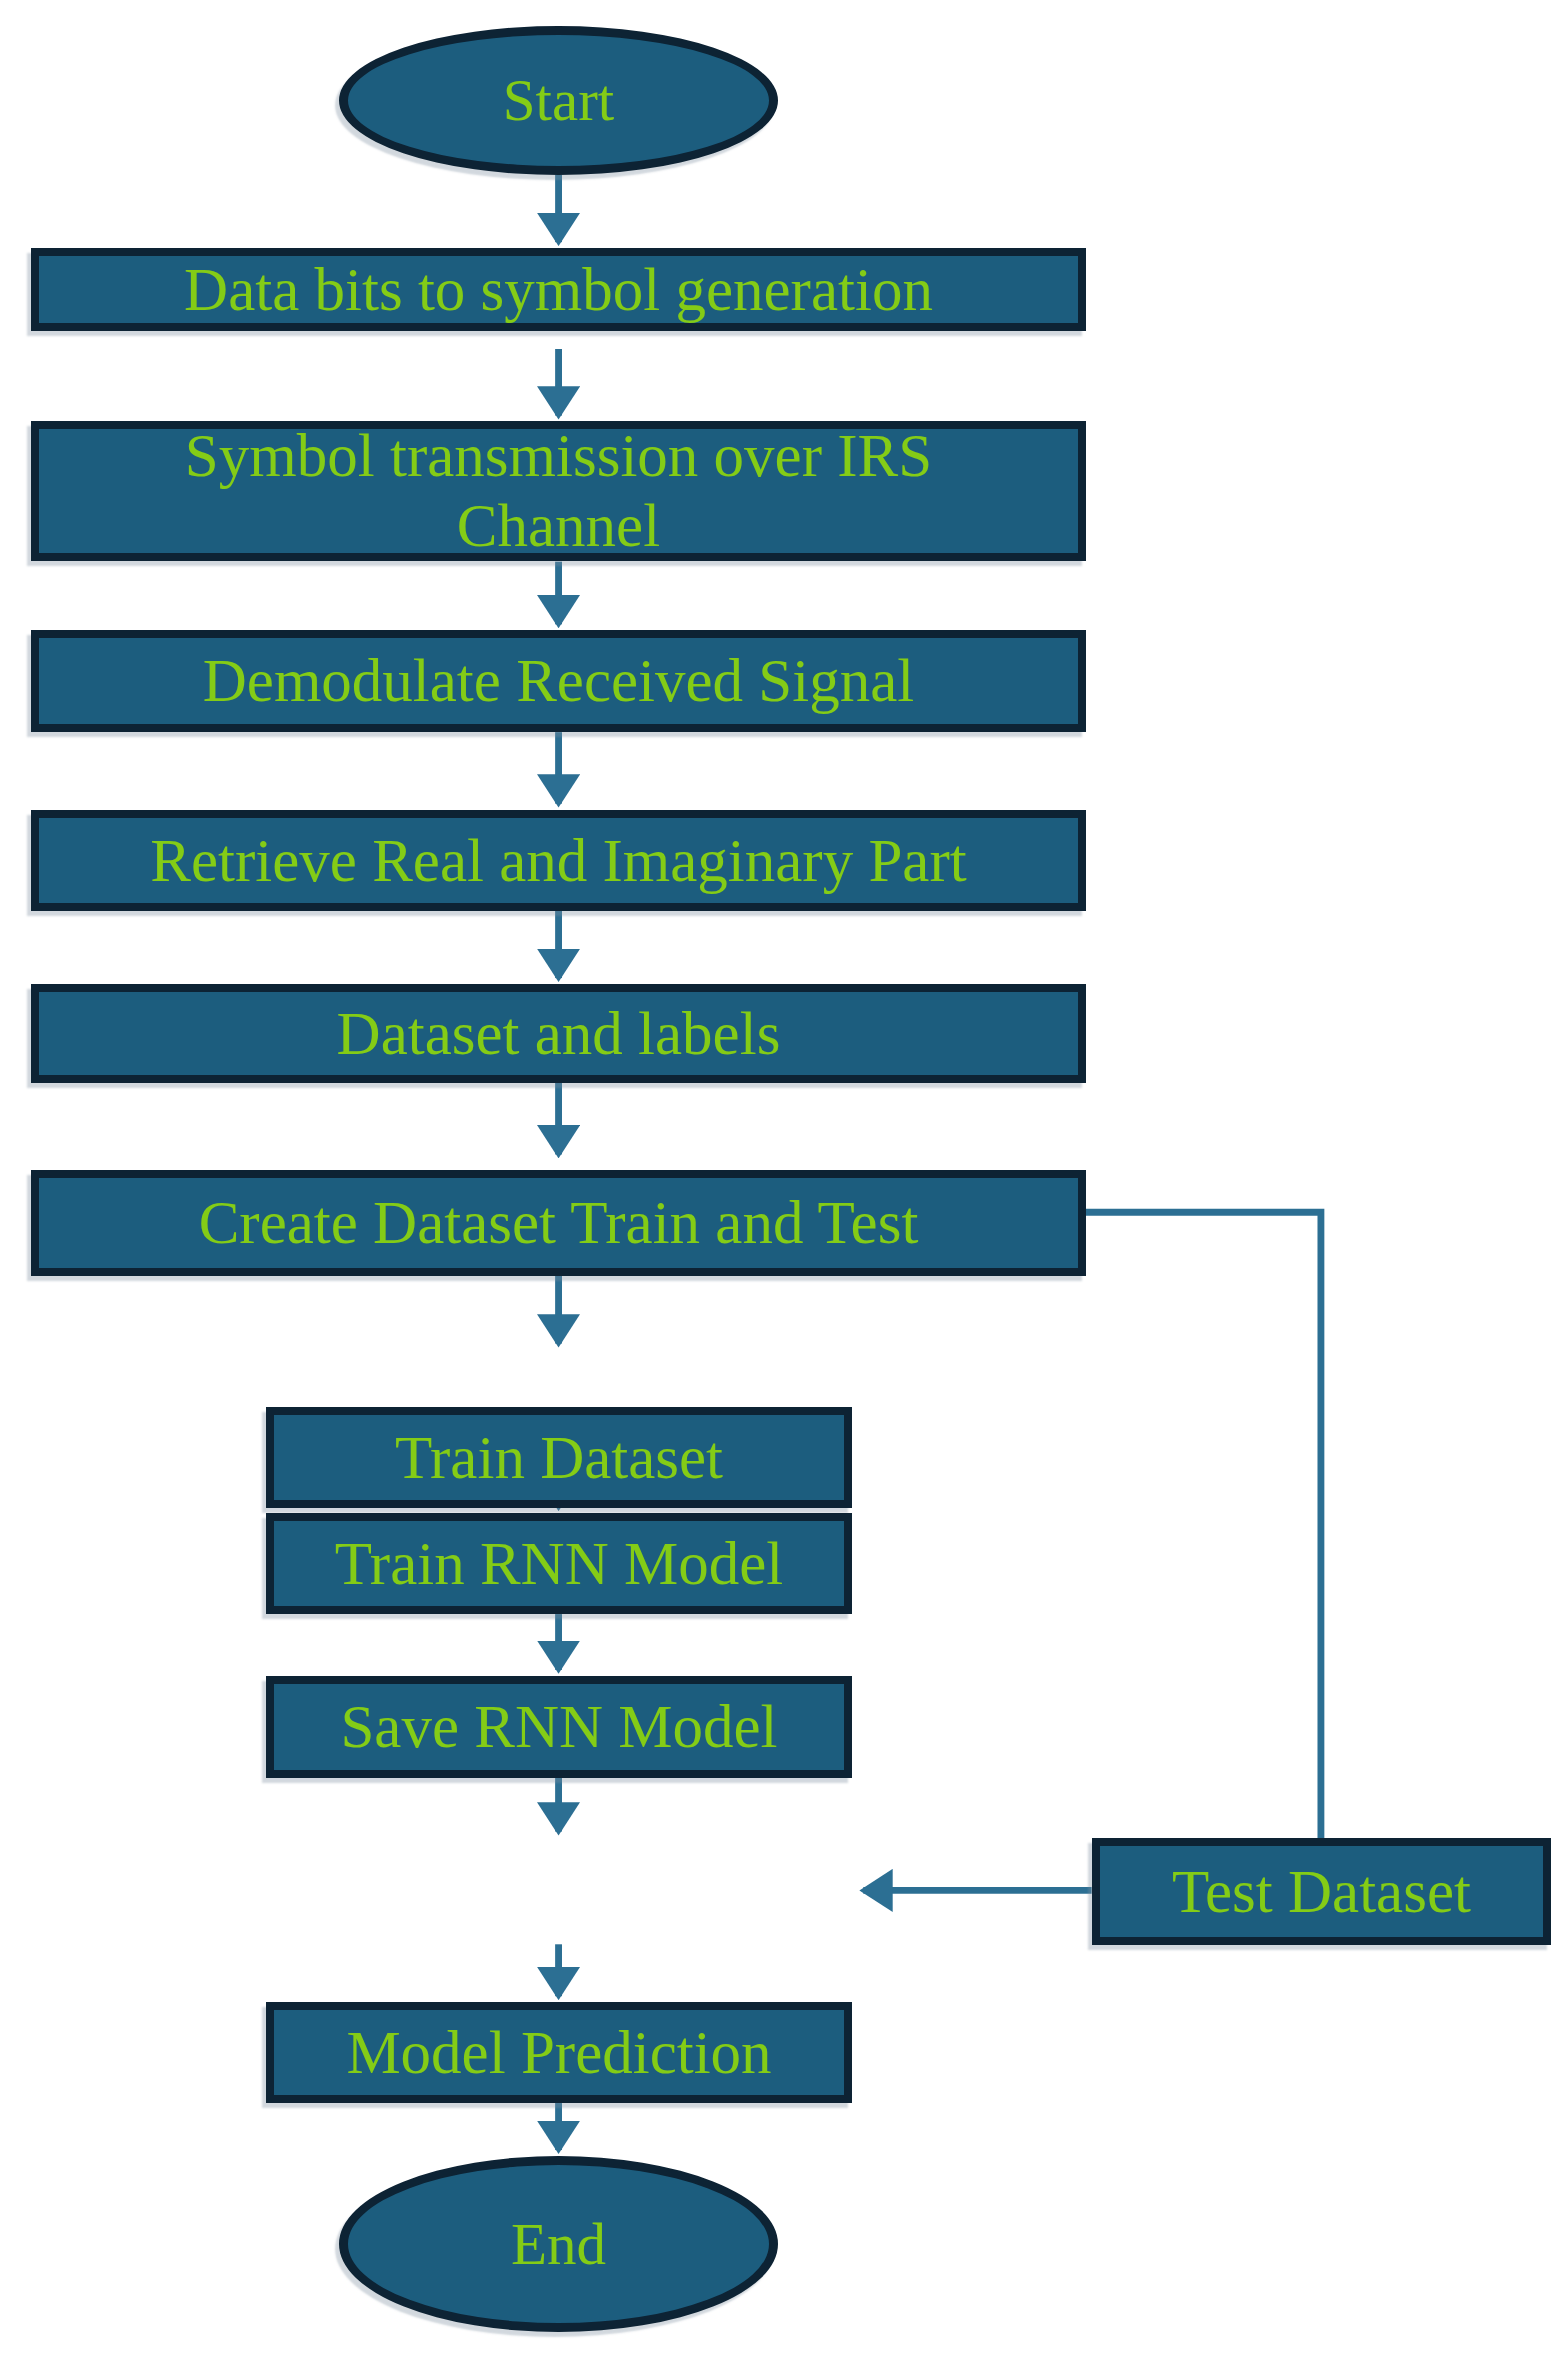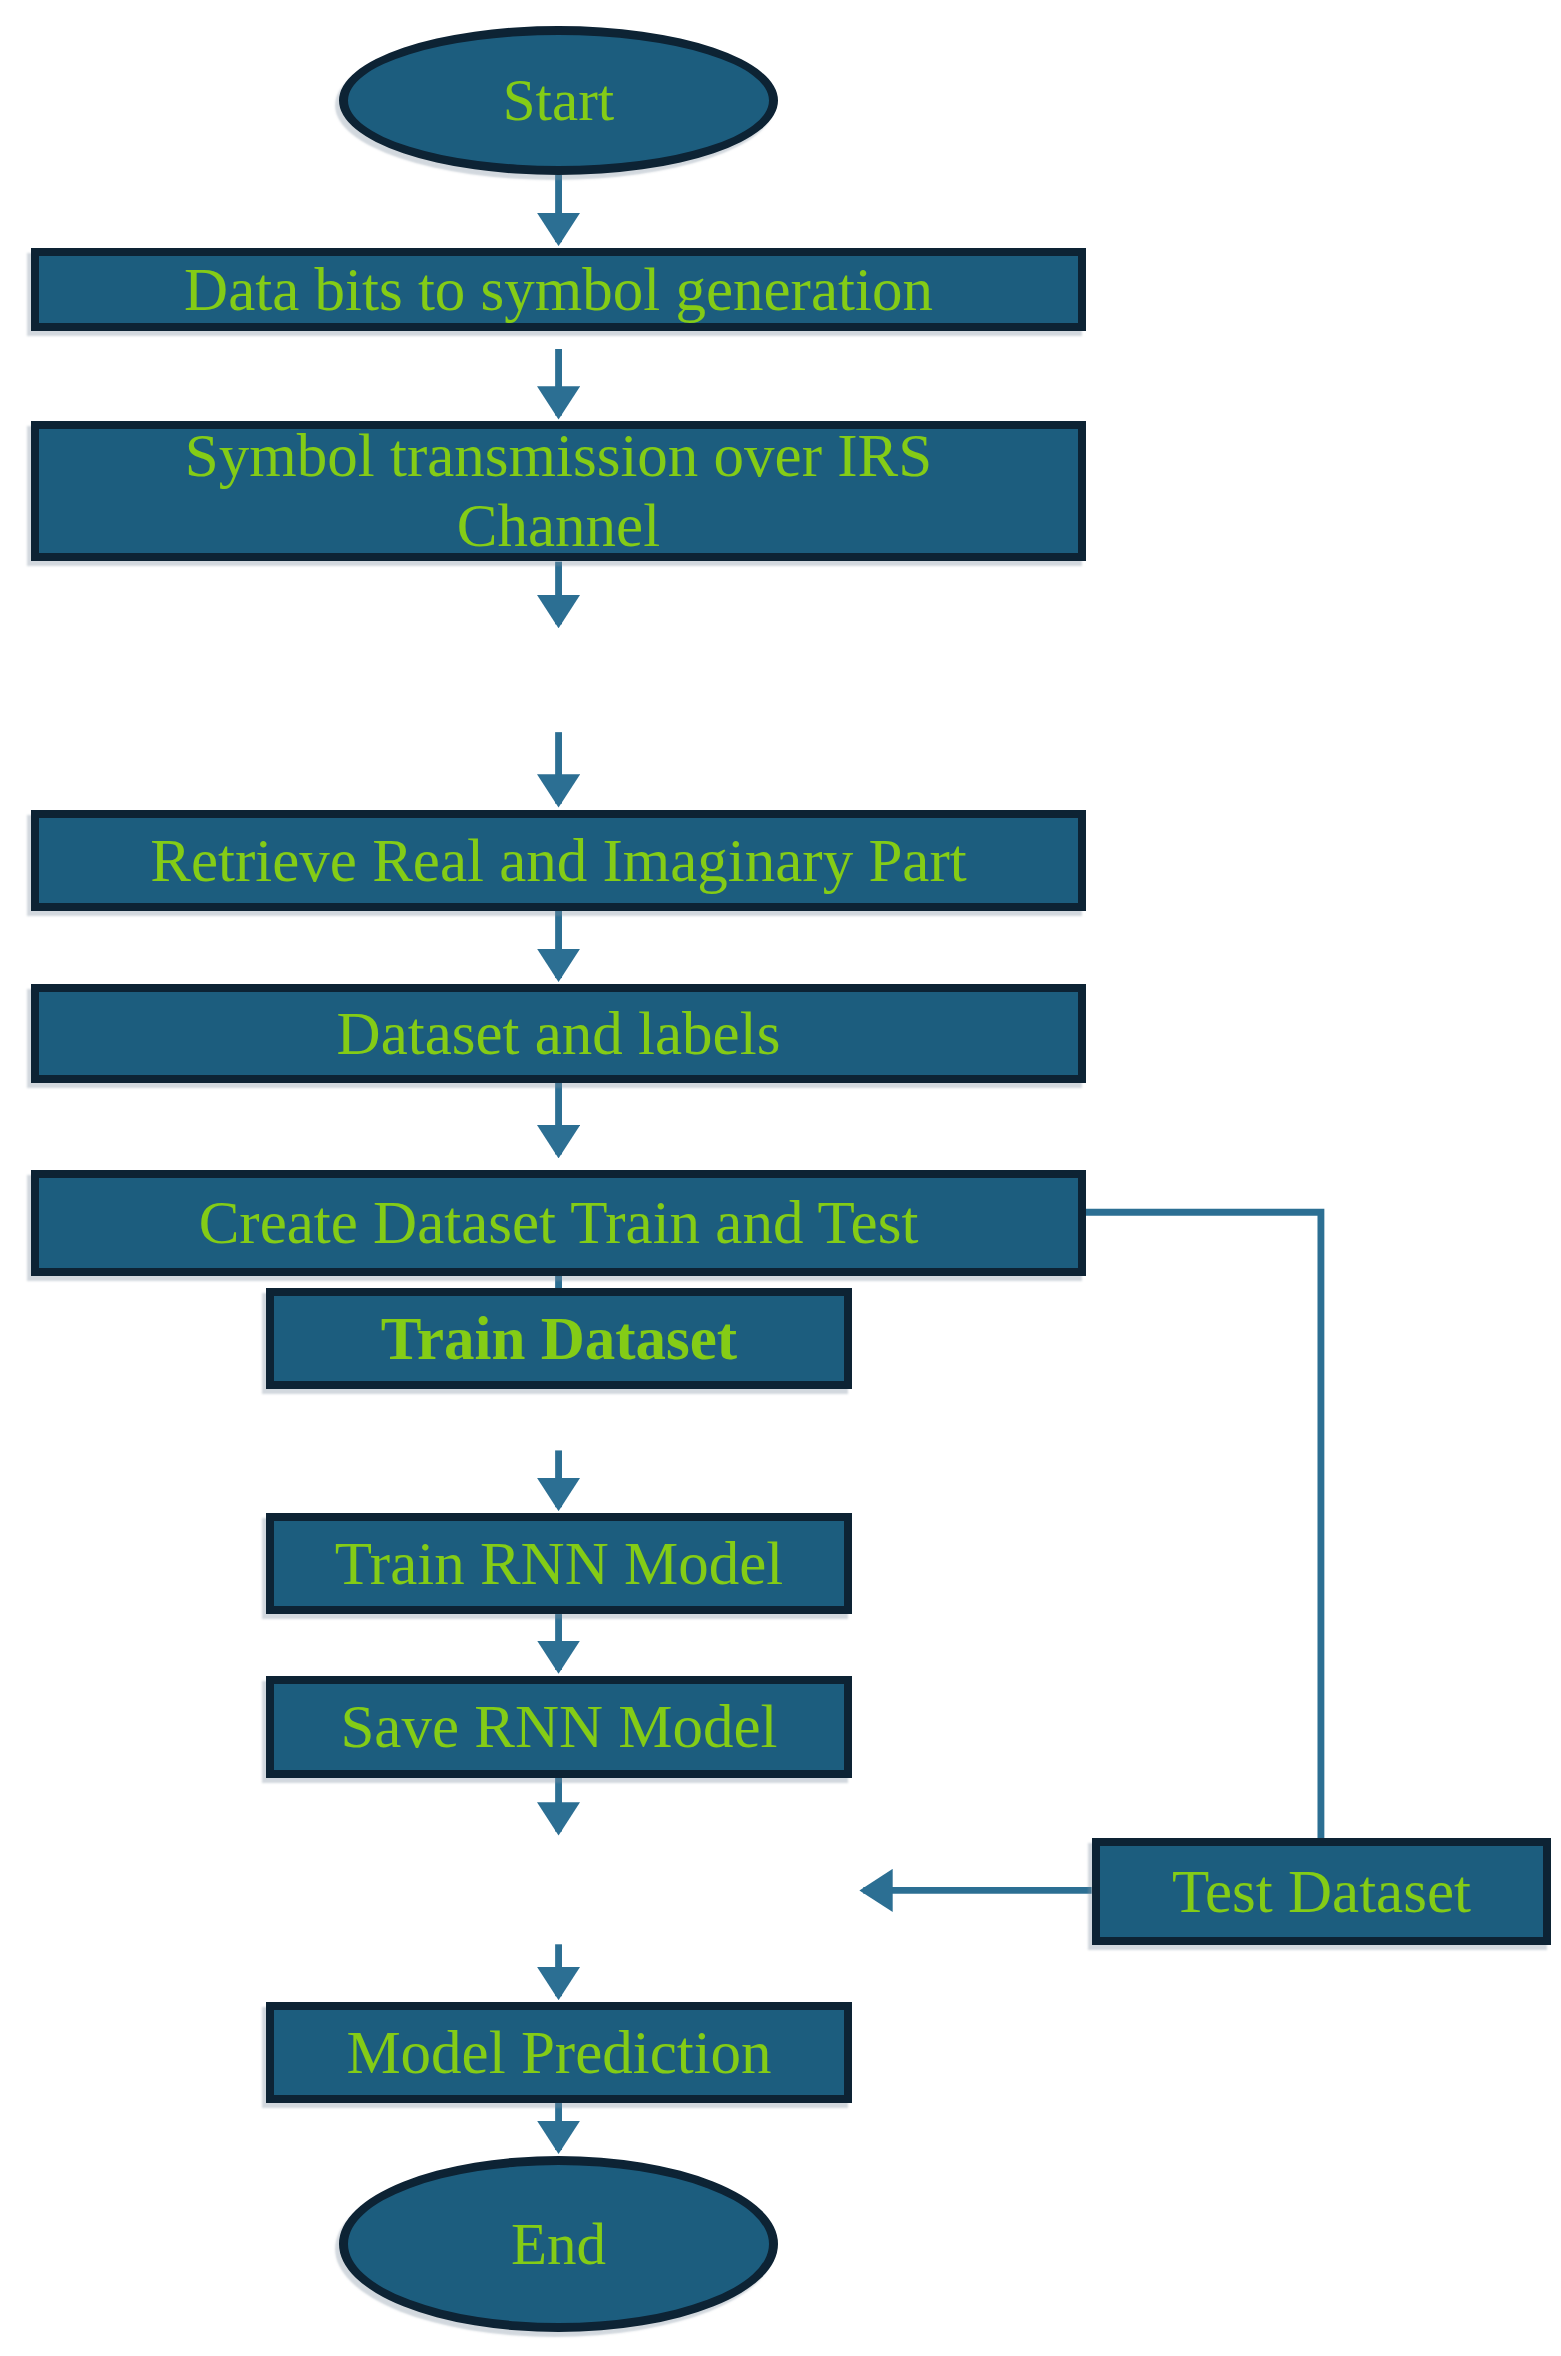--- a/index.html
+++ b/index.html
@@ -81,34 +81,37 @@
 
   <div class="node" style="left:31px; top:248px; width:1055px; height:83px;">
     <span>Data bits to symbol generation</span>
   </div>
 
   <div class="node" style="left:31px; top:421px; width:1055px; height:140px;">
     <span>Symbol transmission over IRS
 Channel</span>
   </div>
 
+  <div class="node" style="left:31px; top:630px; width:1055px; height:102px;">
+    <span>Demodulate Received Signal</span>
+  </div>
 
   <div class="node" style="left:31px; top:810px; width:1055px; height:101px;">
     <span>Retrieve Real and Imaginary Part</span>
   </div>
 
   <div class="node" style="left:31px; top:984px; width:1055px; height:99px;">
     <span>Dataset and labels</span>
   </div>
 
   <div class="node" style="left:31px; top:1160px; width:1055px; height:106px;margin-top:10px;">
     <span>Create Dataset Train and Test</span>
   </div>
 
-  <div class="node" style="left:266px; top:1288px; width:586px; height:101px;font-weight:bold;">
+  <div class="node" style="left:266px; top:1407px; width:586px; height:101px;">
     <span>Train Dataset</span>
   </div>
 
   <div class="node" style="left:266px; top:1513px; width:586px; height:101px;">
     <span>Train RNN Model</span>
   </div>
 
   <div class="node" style="left:266px; top:1676px; width:586px; height:102px;">
     <span>Save RNN Model</span>
   </div>

